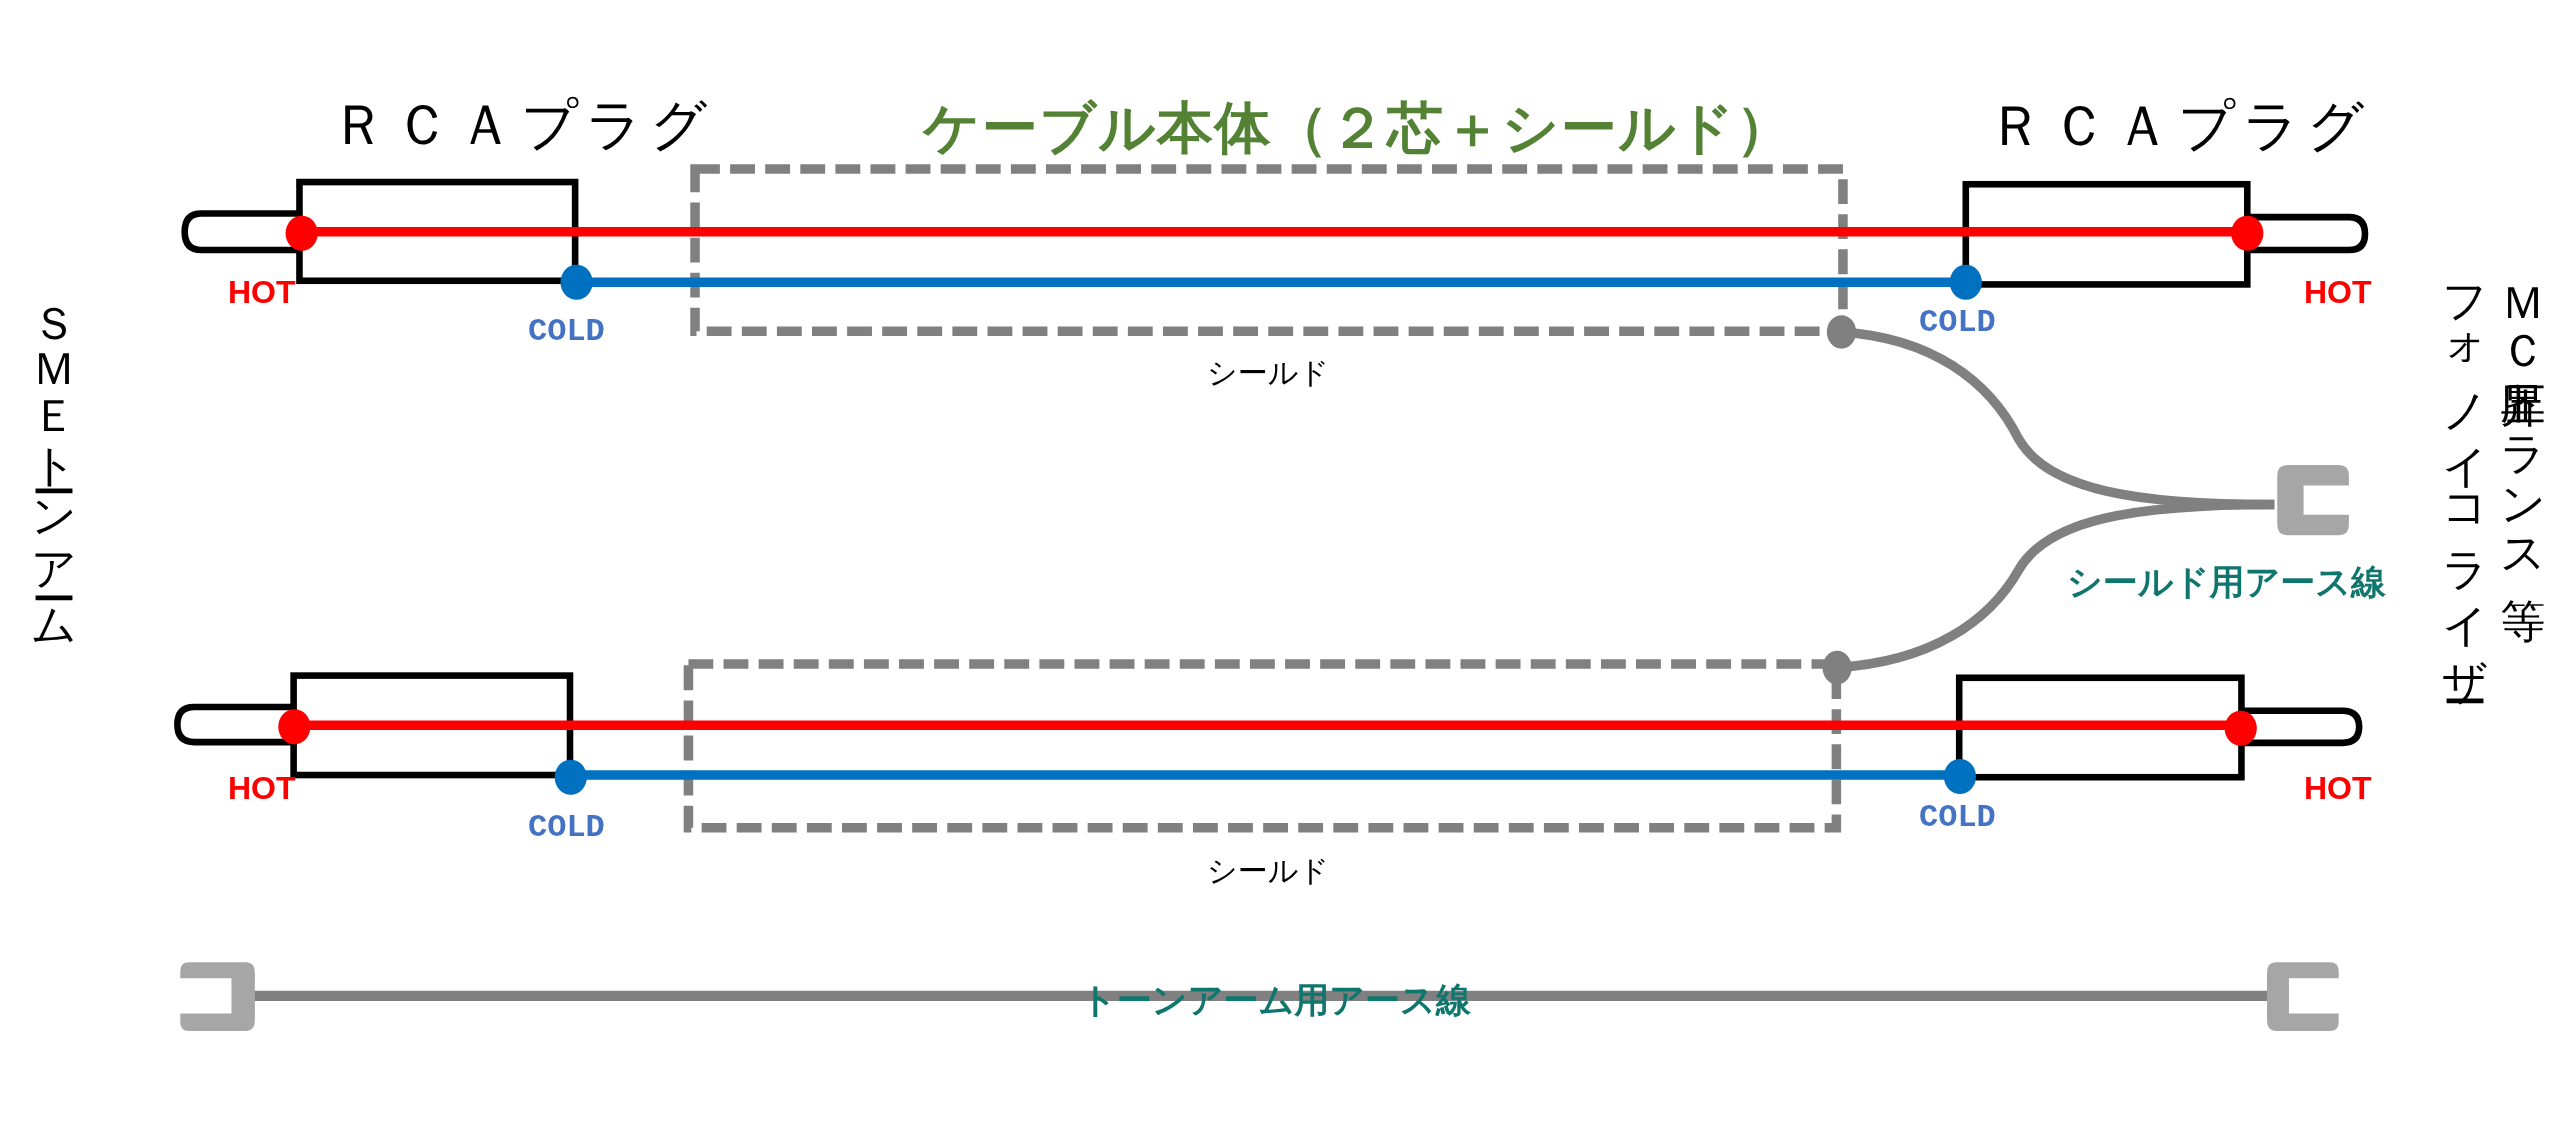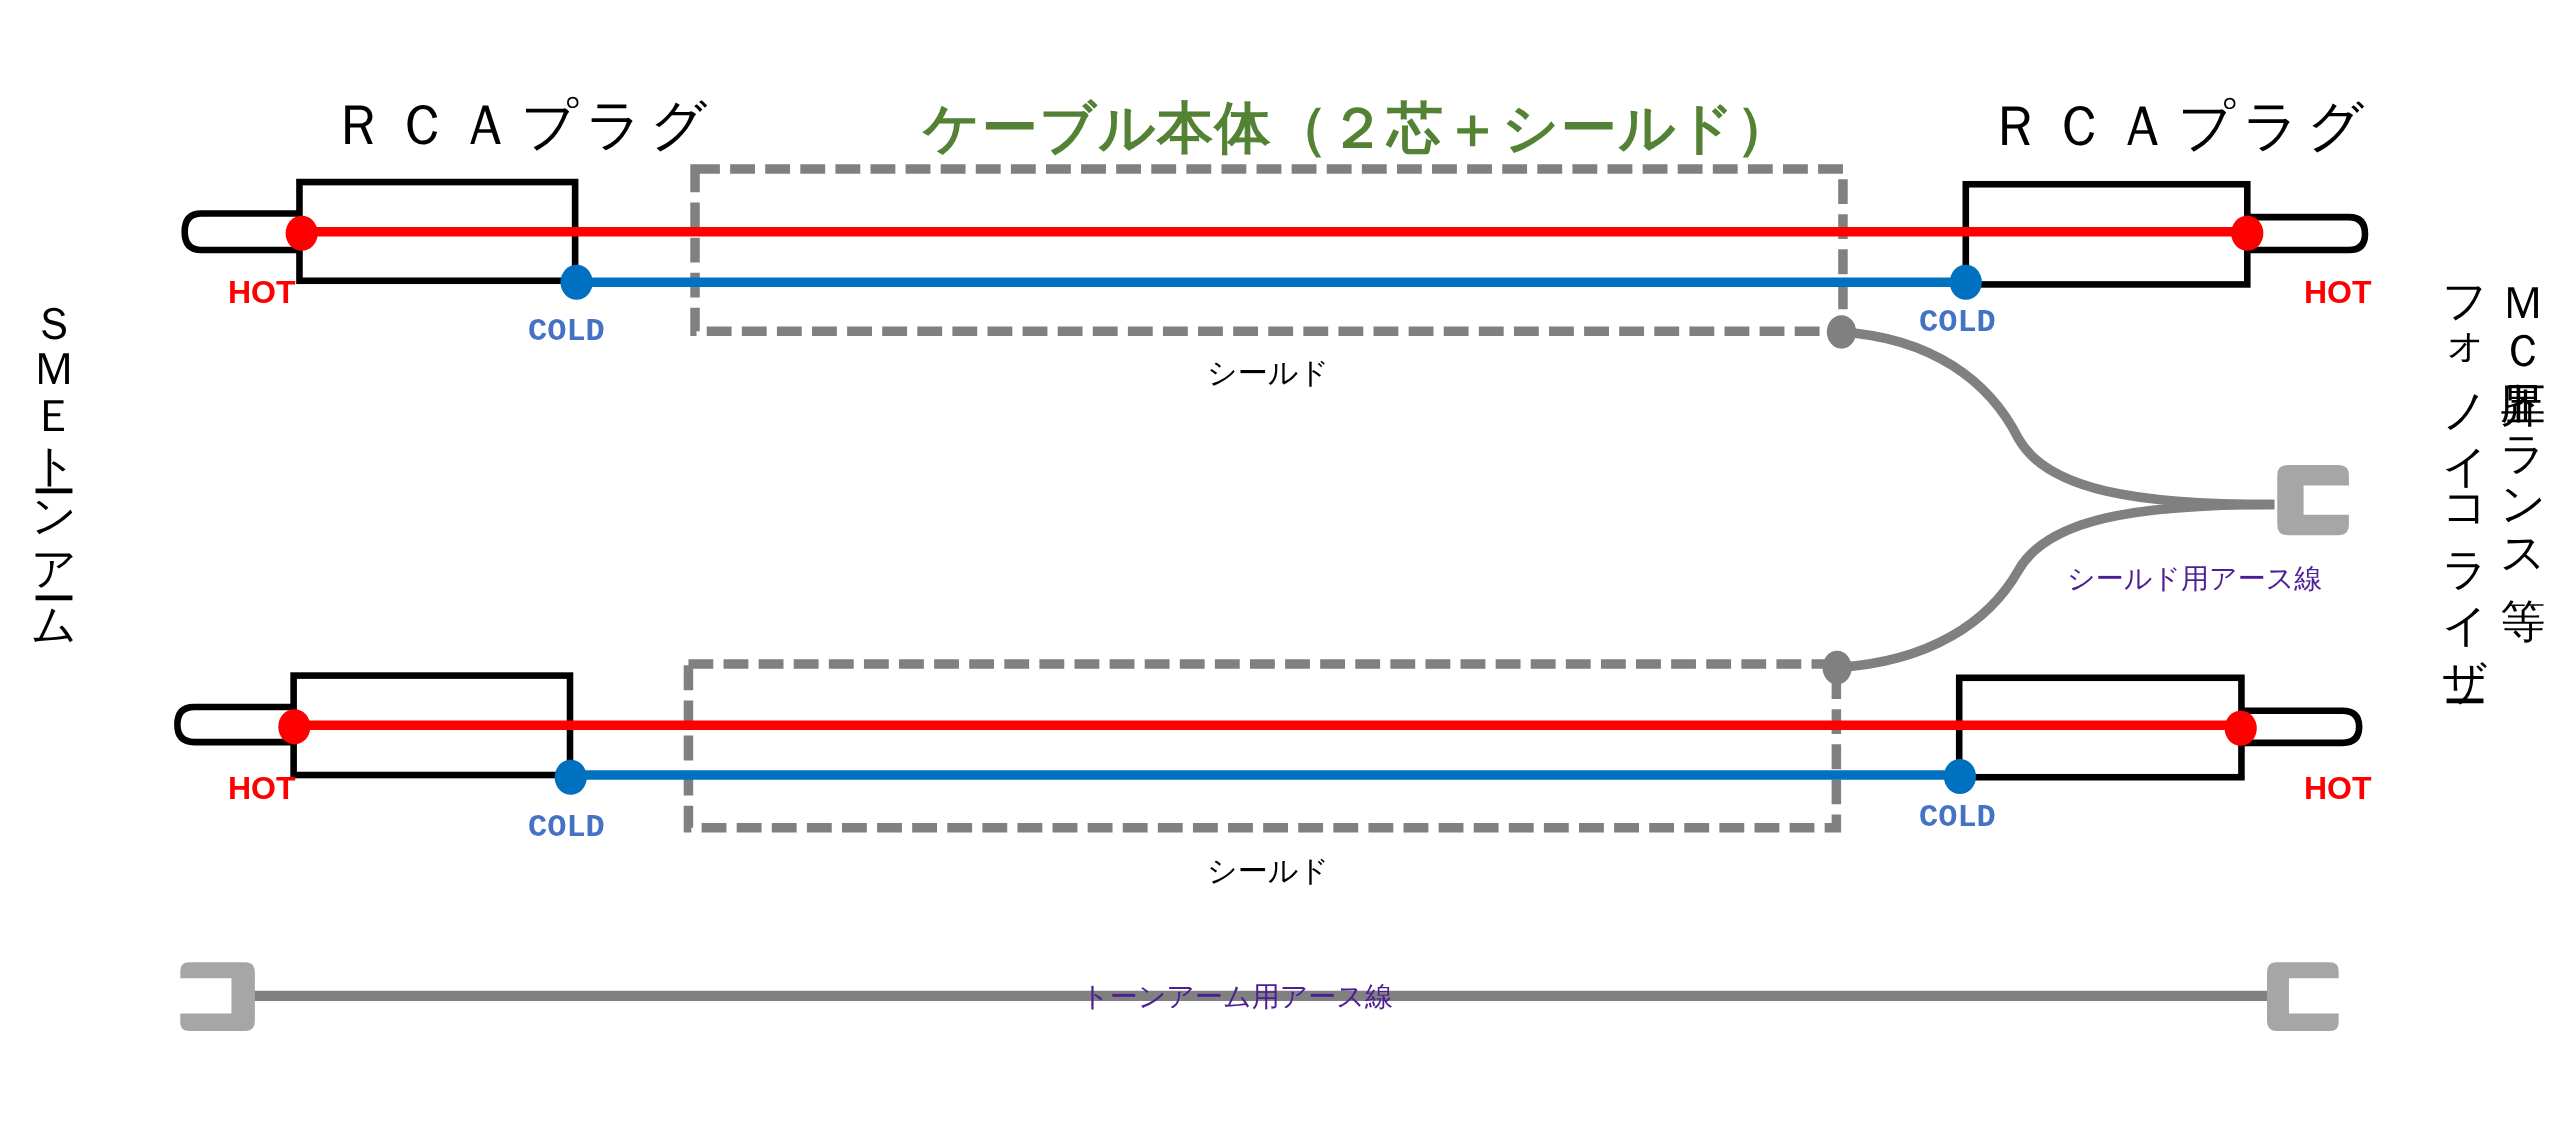--- a/index.html
+++ b/index.html
@@ -5,21 +5,21 @@
   html, body { margin: 0; padding: 0; background: #ffffff; }
   body { width: 2576px; height: 1145px; position: relative; overflow: hidden;
          font-family: "DejaVu Sans", "Liberation Sans", sans-serif; }
   svg.diagram { position: absolute; left: 0; top: 0; }
   .lbl { position: absolute; white-space: nowrap; line-height: 1; }
   .title { color: #548235; font-weight: bold; font-size: 56px; letter-spacing: 1.5px; }
   .rca { color: #000; font-size: 56px; letter-spacing: 7.3px; }
   .hot { color: #ff0000; font-weight: bold; font-size: 32px; font-family: "Liberation Sans", sans-serif; margin-left: 32px; }
   .cold { color: #4472c4; font-weight: bold; font-size: 32px; font-family: Liberation Mono, monospace; }
   .shield { color: #000; font-size: 30px; }
-  .earth { color: #4c1d95; font-size: 28px; }
+  .earth { color: #0f766e; font-size: 35px; font-weight: bold; }
   .vert { position: absolute; writing-mode: vertical-rl; text-orientation: upright;
           color: #000; font-size: 45px; line-height: 1; letter-spacing: 1.5px; white-space: nowrap; }
 </style>
 </head>
 <body>
 
 <svg class="diagram" width="2576" height="1145" viewBox="0 0 3522 1566">
 
   <g>
 

